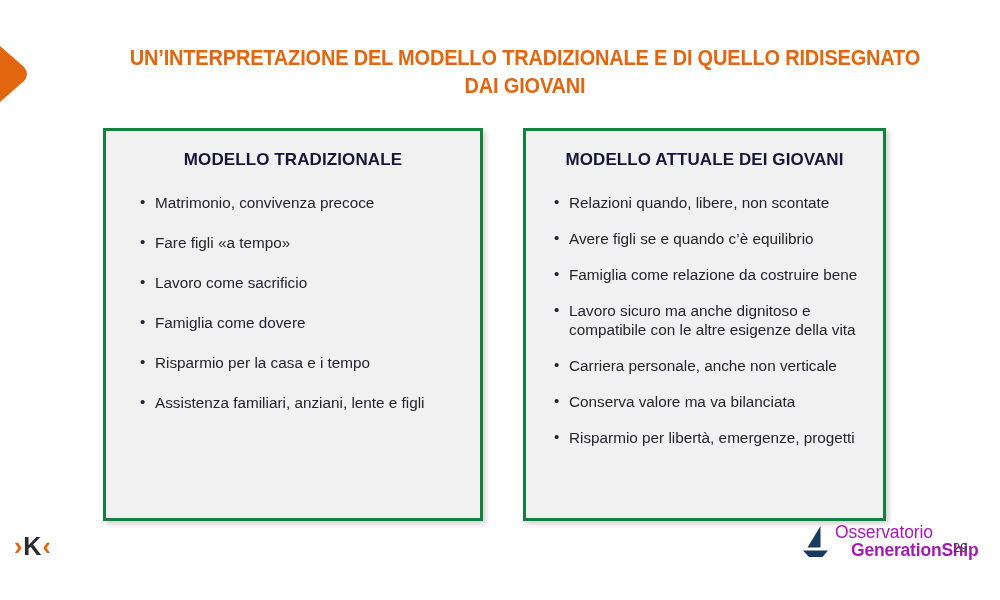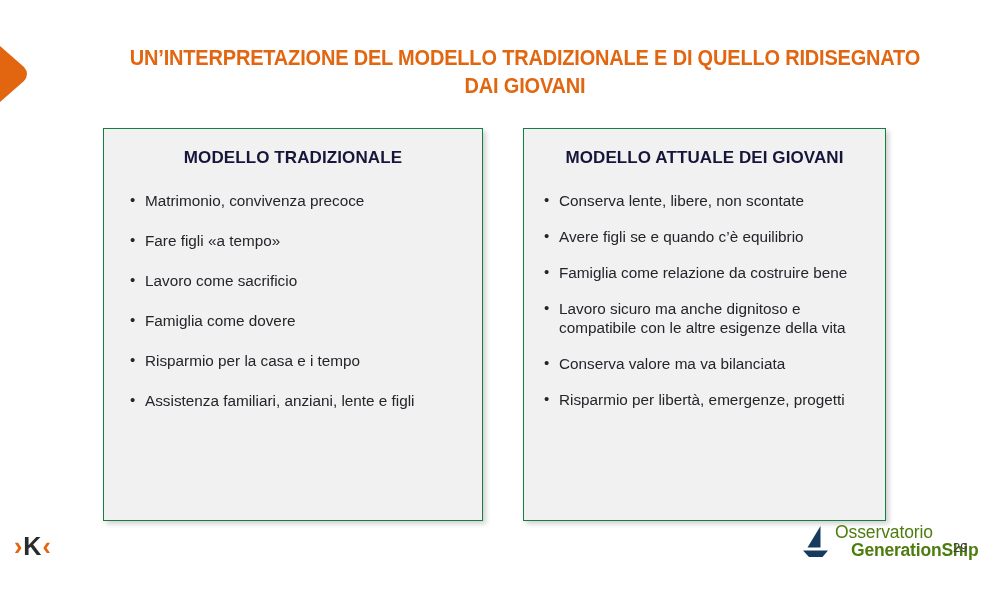--- a/index.html
+++ b/index.html
@@ -43,21 +43,21 @@
   }
   #slide-title .tl {
     display: block;
     white-space: nowrap;
   }
 
   
   .panel {
     position: absolute;
     background: #F1F1F1;
-    border: 1px solid #15803d;
+    border: 3px solid #15803d;
     box-shadow: 3px 3px 5px rgba(0,0,0,0.18);
     box-sizing: border-box;
   }
   #panel-traditional {
     left: 103px;
     top: 128px;
     width: 380px;
     height: 393px;
   }
   #panel-current {
@@ -71,21 +71,21 @@
     text-align: center;
     color: #16163A;
     font-weight: bold;
     font-size: 17px;
     letter-spacing: 0.1px;
     margin-top: 19px;
   }
 
   .bullet-list {
     list-style: none;
-    margin: 0;
+    margin: 8px;
     padding: 0;
   }
   #panel-traditional .bullet-list {
     margin-top: 23px;
     padding-left: 26px;
     padding-right: 14px;
   }
   #panel-current .bullet-list {
     margin-top: 23px;
     padding-left: 20px;
@@ -129,21 +129,21 @@
   #brand-logo {
     position: absolute;
     left: 801px;
     top: 524px;
     display: flex;
     align-items: center;
   }
   #brand-sail { width: 30px; height: 33px; flex: 0 0 auto; }
   #brand-text {
     margin-left: 4px;
-    color: #4d7c0f;
+    color: #a21caf;
     line-height: 1.02;
   }
   #brand-line1 {
     font-size: 17.5px;
     font-weight: normal;
     letter-spacing: -0.1px;
   }
   #brand-line2 {
     font-size: 17.5px;
     font-weight: bold;
@@ -179,24 +179,25 @@
     <li class="bullet-item">Lavoro come sacrificio</li>
     <li class="bullet-item">Famiglia come dovere</li>
     <li class="bullet-item">Risparmio per la casa e i tempo</li>
     <li class="bullet-item">Assistenza familiari, anziani, lente e figli</li>
   </ul>
 </div>
 
 <div class="panel" id="panel-current">
   <div class="panel-heading">MODELLO ATTUALE DEI GIOVANI</div>
   <ul class="bullet-list">
-    <li class="bullet-item">Conserva lente, libere, non scontate</li>
+    <li class="bullet-item">Relazioni quando, libere, non scontate</li>
     <li class="bullet-item">Avere figli se e quando c’è equilibrio</li>
     <li class="bullet-item">Famiglia come relazione da costruire bene</li>
     <li class="bullet-item">Lavoro sicuro ma anche dignitoso e compatibile con le altre esigenze della vita</li>
+    <li class="bullet-item">Carriera personale, anche non verticale</li>
     <li class="bullet-item">Conserva valore ma va bilanciata</li>
     <li class="bullet-item">Risparmio per libertà, emergenze, progetti</li>
   </ul>
 </div>
 
 <div id="footer-mark"><span class="chev">›</span><span class="kay">K</span><span class="chev">‹</span></div>
 
 <div id="brand-logo">
   <svg id="brand-sail" viewBox="0 0 30 33" xmlns="http://www.w3.org/2000/svg">
     <path d="M19.5 1 L19.5 22.5 L6.5 22.5 Z" fill="#173B5E"></path>

